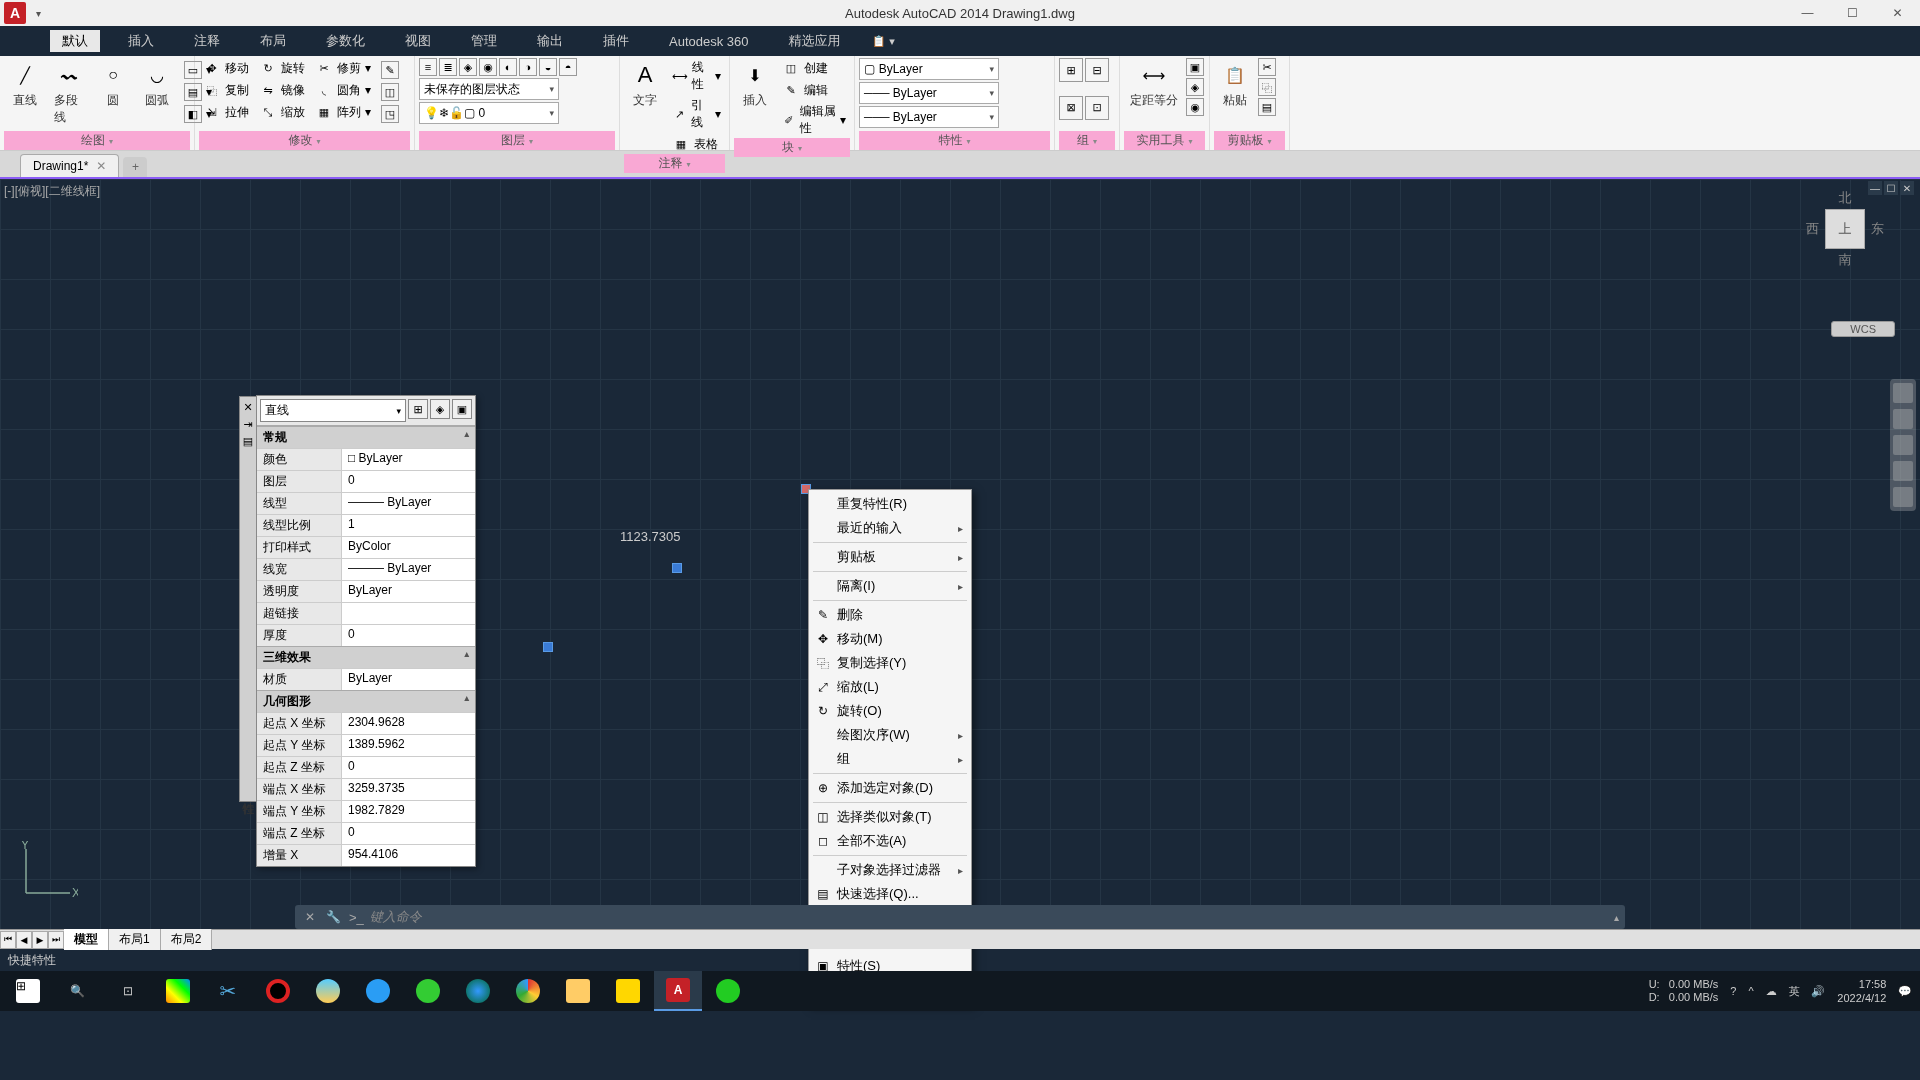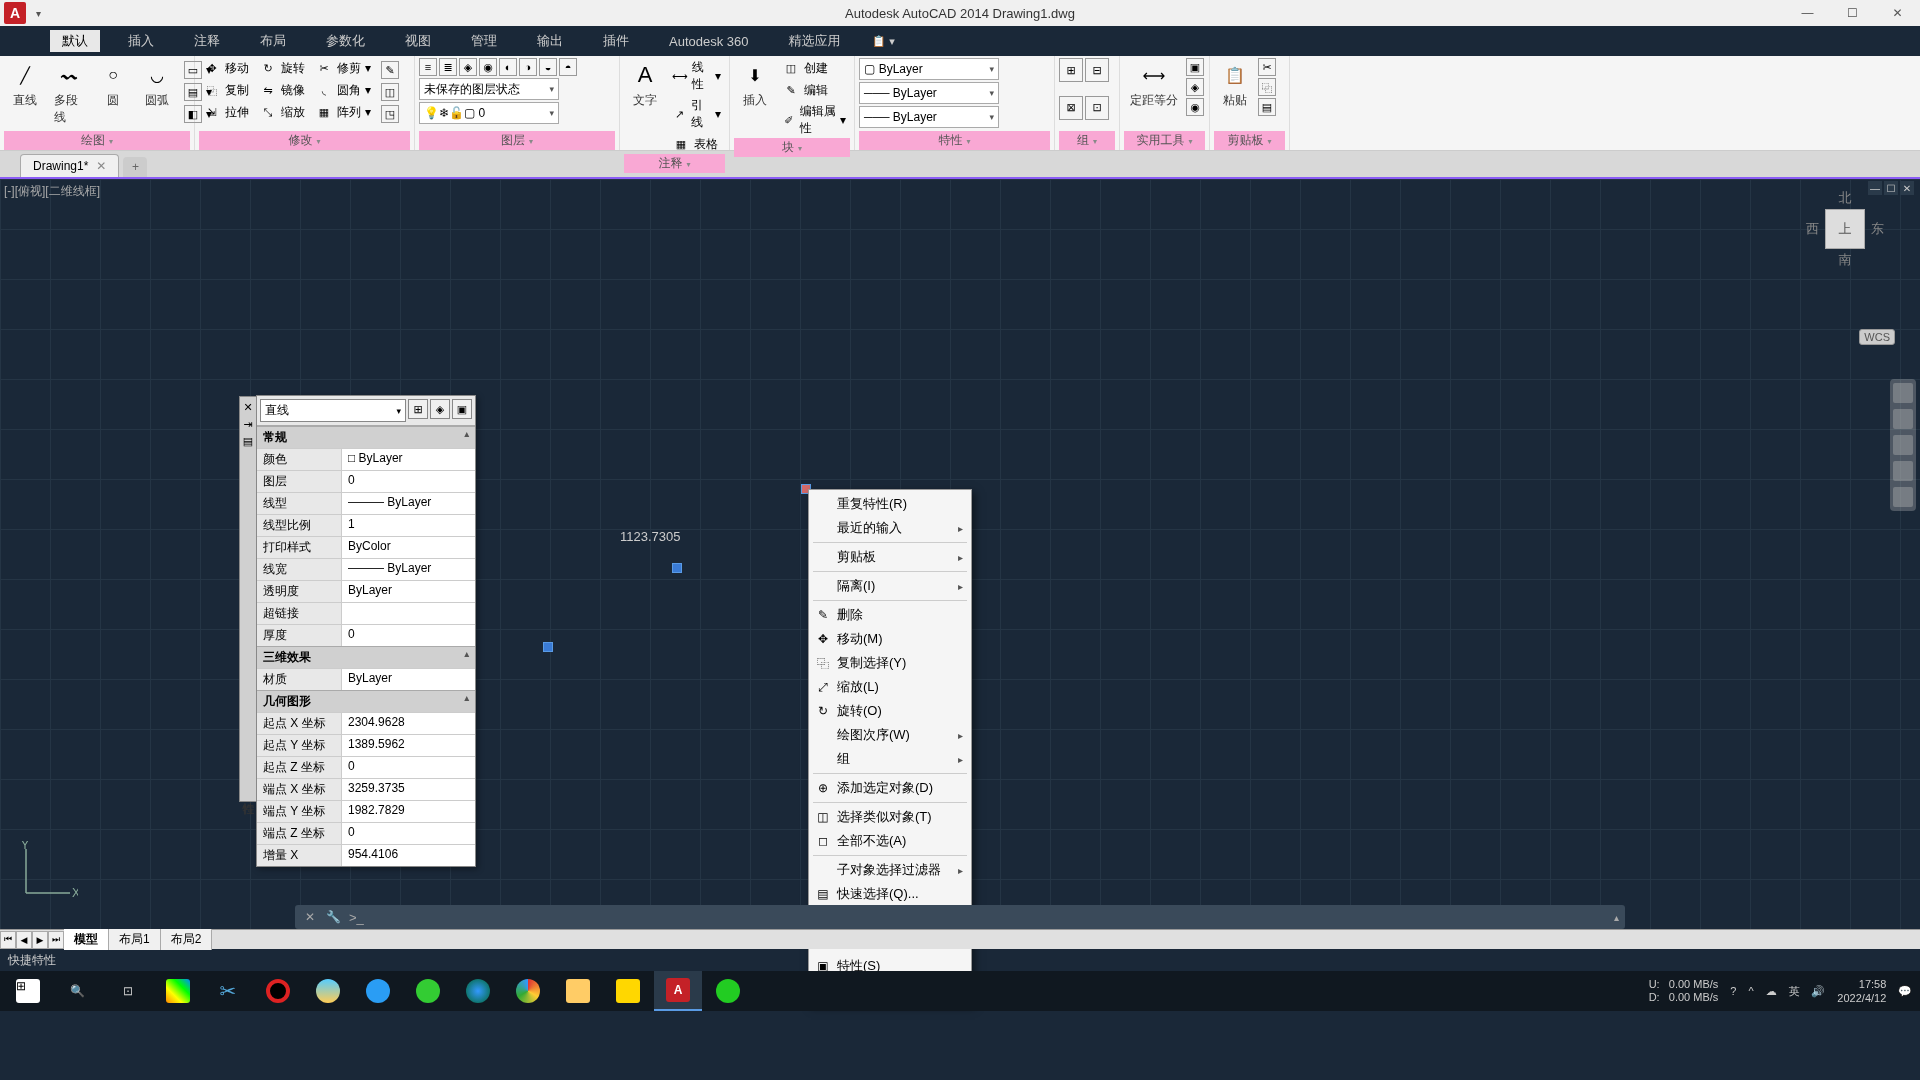--- a/index.html
+++ b/index.html
@@ -55,21 +55,21 @@
 .dim-text { position: absolute; color: #ccc; font-size: 13px; }
 .grip { position: absolute; width: 10px; height: 10px; background: #3a7bd5; border: 1px solid #5a9be5; }
 .grip.sel { background: #d46a6a; }
 
 
 .ucs { position: absolute; left: 18px; bottom: 48px; width: 60px; height: 60px; }
 
 
 .viewcube { position: absolute; right: 20px; top: 10px; width: 110px; height: 130px; display:flex; flex-direction:column; align-items:center; color:#888; font-size:13px; }
 .viewcube .face { width:40px; height:40px; background:#ddd; border:1px solid #aaa; display:flex; align-items:center; justify-content:center; color:#555; margin:2px 0;}
-.wcs-badge { position:absolute; right:25px; top:150px; background:#ccc; color:#555; padding:1px 4px; font-size:11px; border-radius:3px; border:1px solid #999;}
+.wcs-badge { position:absolute; right:25px; top:142px; background:#ccc; color:#555; padding:1px 18px; font-size:11px; border-radius:3px; border:1px solid #999;}
 
 
 .navside { position:absolute; right:4px; top:200px; width:26px; background:rgba(200,200,200,0.3); border-radius:4px; padding:4px 0; display:flex; flex-direction:column; gap:6px; align-items:center;}
 .navside div { width:20px; height:20px; background:rgba(180,180,180,0.4); border-radius:2px;}
 
 
 .prop-panel { position: absolute; left: 256px; top: 216px; width: 220px; background: #e8e8e8; border: 1px solid #888; box-shadow: 2px 2px 6px rgba(0,0,0,0.4); }
 .prop-side { position: absolute; left: -18px; top: 0; width: 18px; background: #d0d0d0; border: 1px solid #888; display: flex; flex-direction: column; align-items: center; padding-top:2px; height: 406px; }
 .prop-side .pin { font-size: 11px; margin:2px 0; cursor:pointer; }
 .prop-side .vtext { writing-mode: vertical-rl; font-size: 12px; margin-top: auto; margin-bottom: 8px; color:#333; }
@@ -581,20 +581,21 @@
       </div>
     <div class="ctx-item">
         <span>快捷特性</span>
       </div>
   </div>
 
   <div class="cmdline">
     <div class="cmd-btn">✕</div>
     <div class="cmd-btn">🔧</div>
     <div class="cmd-prompt">&gt;_</div>
+    <div class="cmd-input">键入命令</div>
     <div class="cmd-dd">▴</div>
   </div>
 
   <div class="layout-tabs">
     <div class="layout-nav">
       <div>⏮</div>
       <div>◀</div>
       <div>▶</div>
       <div>⏭</div>
     </div>

